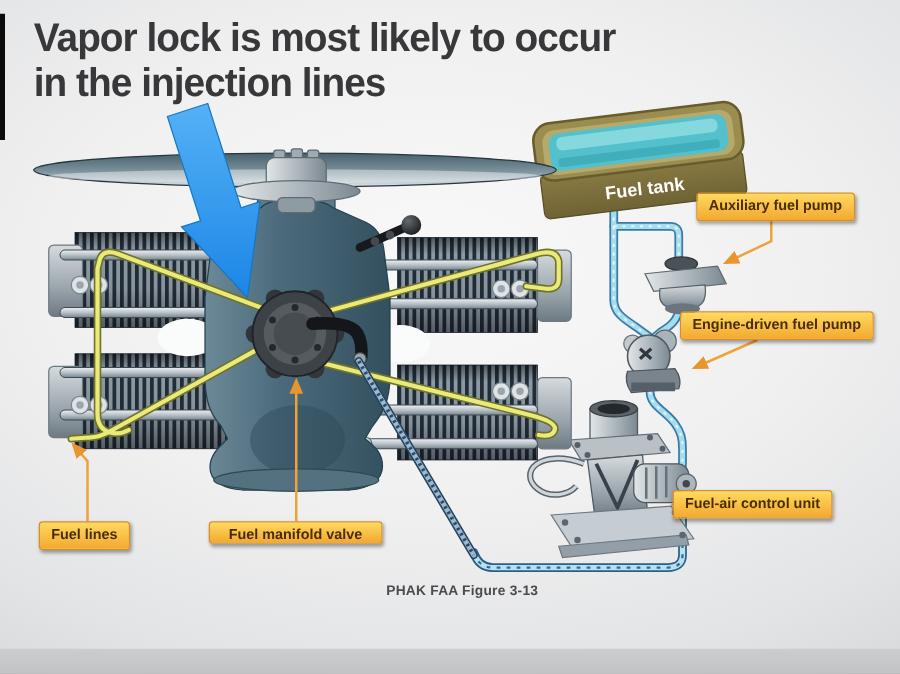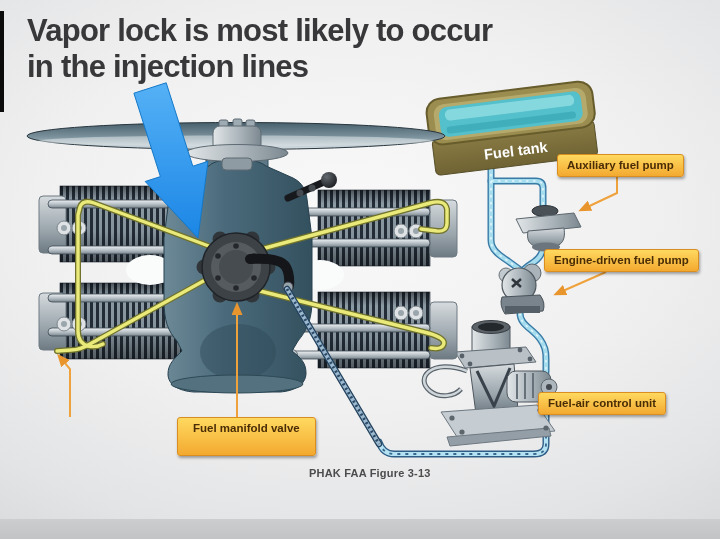--- a/index.html
+++ b/index.html
@@ -19,21 +19,21 @@
   .callout{
     position:absolute;background:linear-gradient(#ffd95f,#f3a930);
     border:1px solid #d98e1f;border-radius:3px;color:#4a2d06;
     font-size:11.5px;font-weight:bold;padding:4px 9px 5px;white-space:nowrap;
     box-shadow:1px 2px 3px rgba(0,0,0,.35);text-align:center;
   }
   #lbl-aux{left:557px;top:154px;}
   #lbl-edp{left:544px;top:249px;}
   #lbl-fac{left:538px;top:392px;}
   #lbl-fl{left:31px;top:417px;}
-  #lbl-fmv{left:177px;top:417px;padding:4px 15px 21px;}
+  #lbl-fmv{left:167px;top:417px;padding:4px 15px 0;}
   #caption{position:absolute;left:309px;top:467px;font-size:11px;font-weight:bold;color:#4c4c4e;letter-spacing:.2px;}
   #brand{position:absolute;right:12px;bottom:7px;font-size:25px;font-weight:bold;color:#2f81dd;letter-spacing:-1px;}
   #brand .chev{margin-left:3px;font-size:21px;}
   
   .po{fill:none;stroke:#3a7ba6;stroke-width:7;stroke-linecap:round;stroke-linejoin:round;}
   .pi{fill:none;stroke:#a5dcee;stroke-width:4.2;stroke-linecap:round;stroke-linejoin:round;}
   .pd{fill:none;stroke:#e3f5fa;stroke-width:1.6;stroke-dasharray:2.5 4.5;stroke-linecap:butt;}
   .lo{fill:none;stroke:#2e5d85;stroke-width:7;stroke-linecap:round;stroke-linejoin:round;}
   .li{fill:none;stroke:#b4e2f2;stroke-width:4.2;stroke-linecap:round;stroke-linejoin:round;}
   .ld{fill:none;stroke:#37688e;stroke-width:1.8;stroke-dasharray:3 5;}
@@ -325,18 +325,19 @@
   <div id="band"></div>
 
   <div id="title">
     <div>Vapor lock is most likely to occur</div>
     <div>in the injection lines</div>
   </div>
 
   <div id="lbl-aux" class="callout">Auxiliary fuel pump</div>
   <div id="lbl-edp" class="callout">Engine-driven fuel pump</div>
   <div id="lbl-fac" class="callout">Fuel-air control unit</div>
+  <div id="lbl-fl" class="callout">Fuel lines</div>
   <div id="lbl-fmv" class="callout">Fuel manifold valve</div>
 
   <div id="caption">PHAK FAA Figure 3-13</div>
 
 
 </div>
 
 </body></html>

